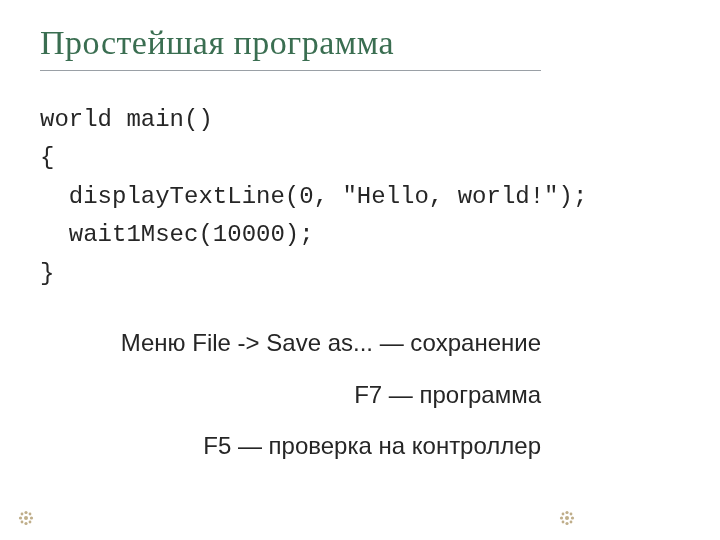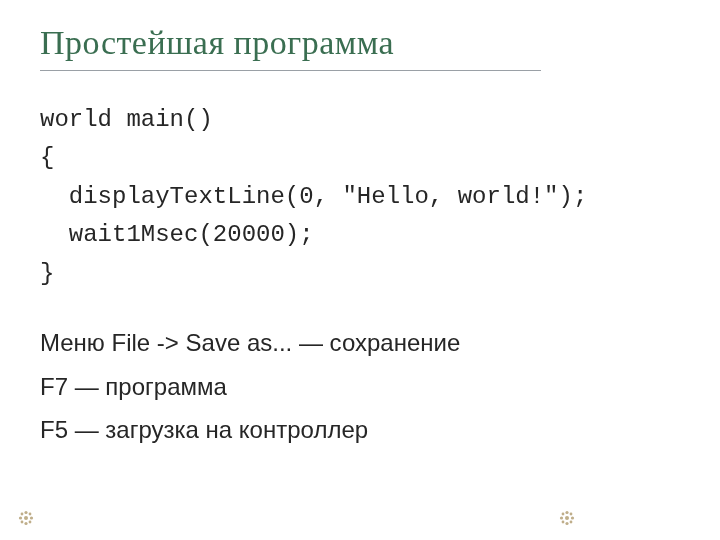--- a/index.html
+++ b/index.html
@@ -38,21 +38,22 @@
     color: #262626;
     white-space: pre;
     margin: 0 0 30px 0;
   }
   .notes {
     font-size: 24px;
     line-height: 1.65;
     color: #262626;
   }
   .notes p {
-    margin: 4px 0 4px 0;
+    margin: 12px 0 4px 0;
+    text-align: right;
   }
   .ornament {
     position: absolute;
     bottom: 14px;
     width: 16px;
     height: 16px;
   }
   .ornament.left { left: 18px; }
   .ornament.right { right: 18px; }
   .ornament svg { display: block; }
@@ -61,27 +62,27 @@
 <body>
 
 <div class="slide">
 
   <h1 class="title">Простейшая программа</h1>
   <div class="rule"></div>
 
   <div class="code"><span>world main()</span>
 <span>{</span>
 <span>  displayTextLine(0, "Hello, world!");</span>
-<span>  wait1Msec(20000);</span>
+<span>  wait1Msec(10000);</span>
 <span>}</span></div>
 
   <div class="notes">
     <p>Меню File -&gt; Save as... — сохранение</p>
     <p>F7 — программа</p>
-    <p>F5 — загрузка на контроллер</p>
+    <p>F5 — проверка на контроллер</p>
   </div>
 
   <div class="ornament left">
     <svg viewBox="0 0 16 16" width="16" height="16">
       <g fill="#bfae8a">
         <circle cx="8" cy="8" r="2"></circle>
         <circle cx="8" cy="2.5" r="1.6"></circle>
         <circle cx="8" cy="13.5" r="1.6"></circle>
         <circle cx="2.5" cy="8" r="1.6"></circle>
         <circle cx="13.5" cy="8" r="1.6"></circle>

